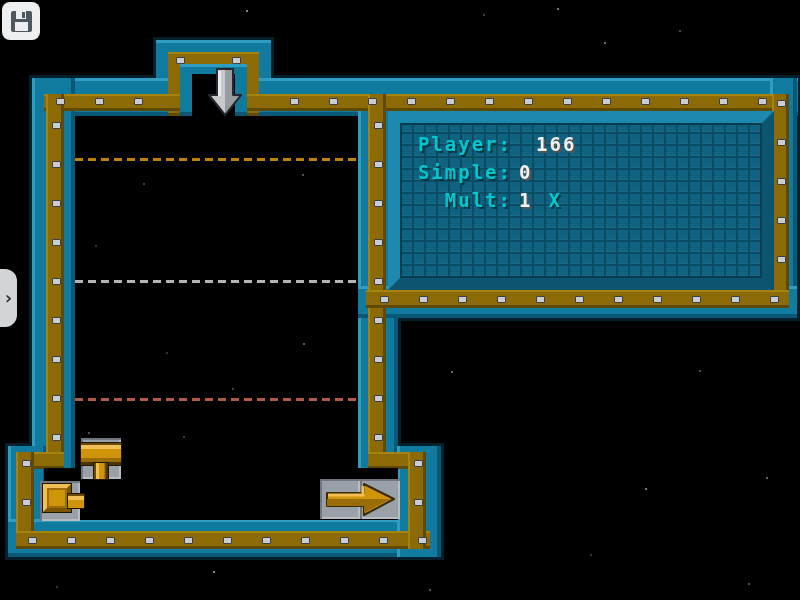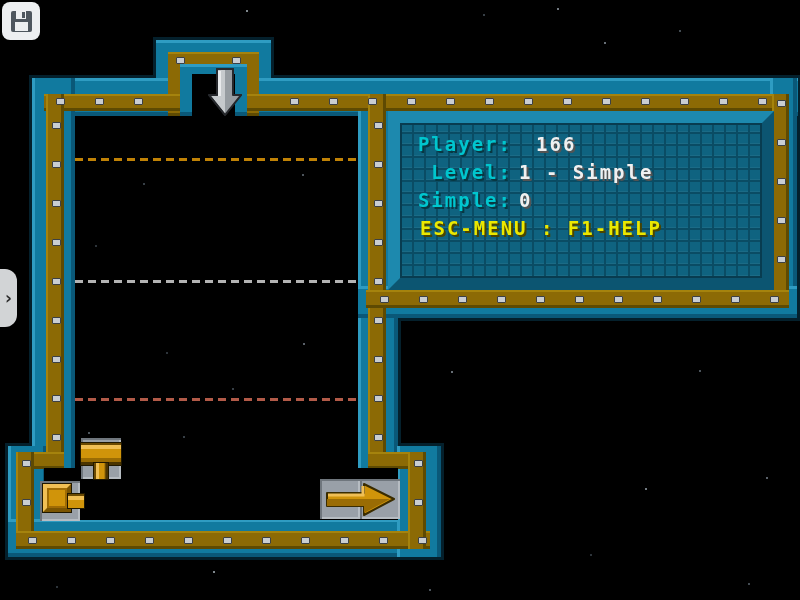--- a/index.html
+++ b/index.html
@@ -183,28 +183,28 @@
       <div id="panel-bevel">
       <div id="panel-checker"></div>
     </div>
 
     <div id="hud">
       <div class="hud-row">
         <span class="hud-label">Player:</span>
         <span class="hud-value first">166</span>
       </div>
       <div class="hud-row">
-        <span class="hud-label">Level:</span>
-        <span class="hud-value">1 - Simple</span>
-      </div>
-      <div class="hud-row">
         <span class="hud-label">Simple:</span>
         <span class="hud-value">0</span>
       </div>
-      <div class="hud-help">ESC-MENU : F1-HELP</div>
+      <div class="hud-row">
+        <span class="hud-label">Mult:</span>
+        <span class="hud-value">1</span>
+        <span class="hud-suffix">X</span>
+      </div>
     </div>
 
     <div class="abs" style="left:206px;top:66px;width:38px;height:52px">
       <svg width="38" height="52" viewBox="0 0 38 52">
         <polygon points="11,3 27,3 27,29 35,29 19,49 3,29 11,29" fill="#c6cacd" stroke="#222629" stroke-width="2" stroke-linejoin="round"></polygon>
         <polygon points="19,3 27,3 27,29 35,29 19,49" fill="#969ca1"></polygon>
         <rect x="12" y="5" width="3" height="25" fill="#e8eaec"></rect>
         <polygon points="11,3 27,3 27,29 35,29 19,49 3,29 11,29" fill="none" stroke="#26282c" stroke-width="2" stroke-linejoin="round"></polygon>
       </svg>
     </div>

